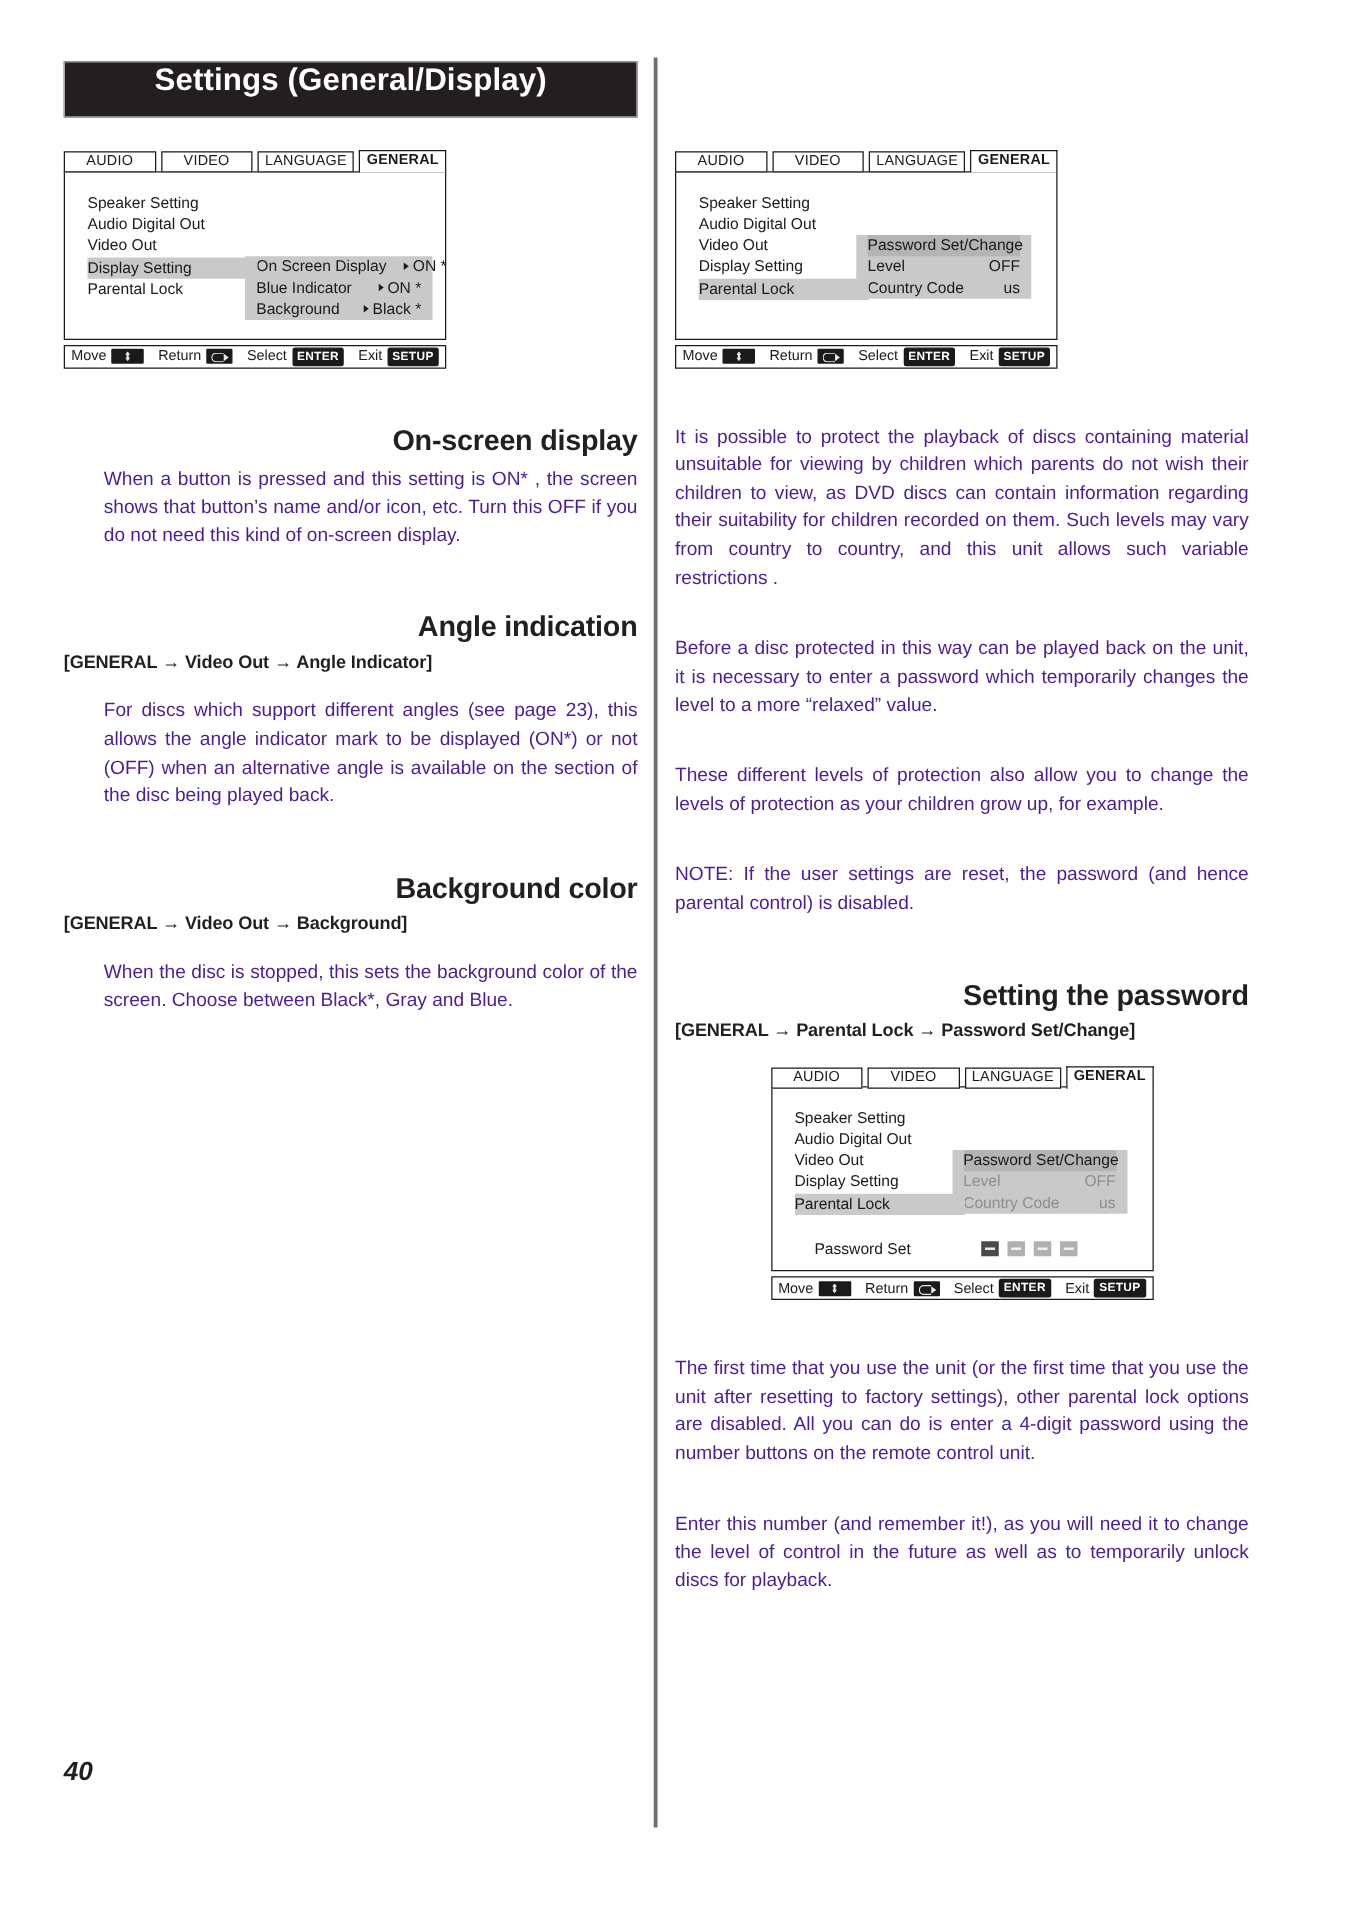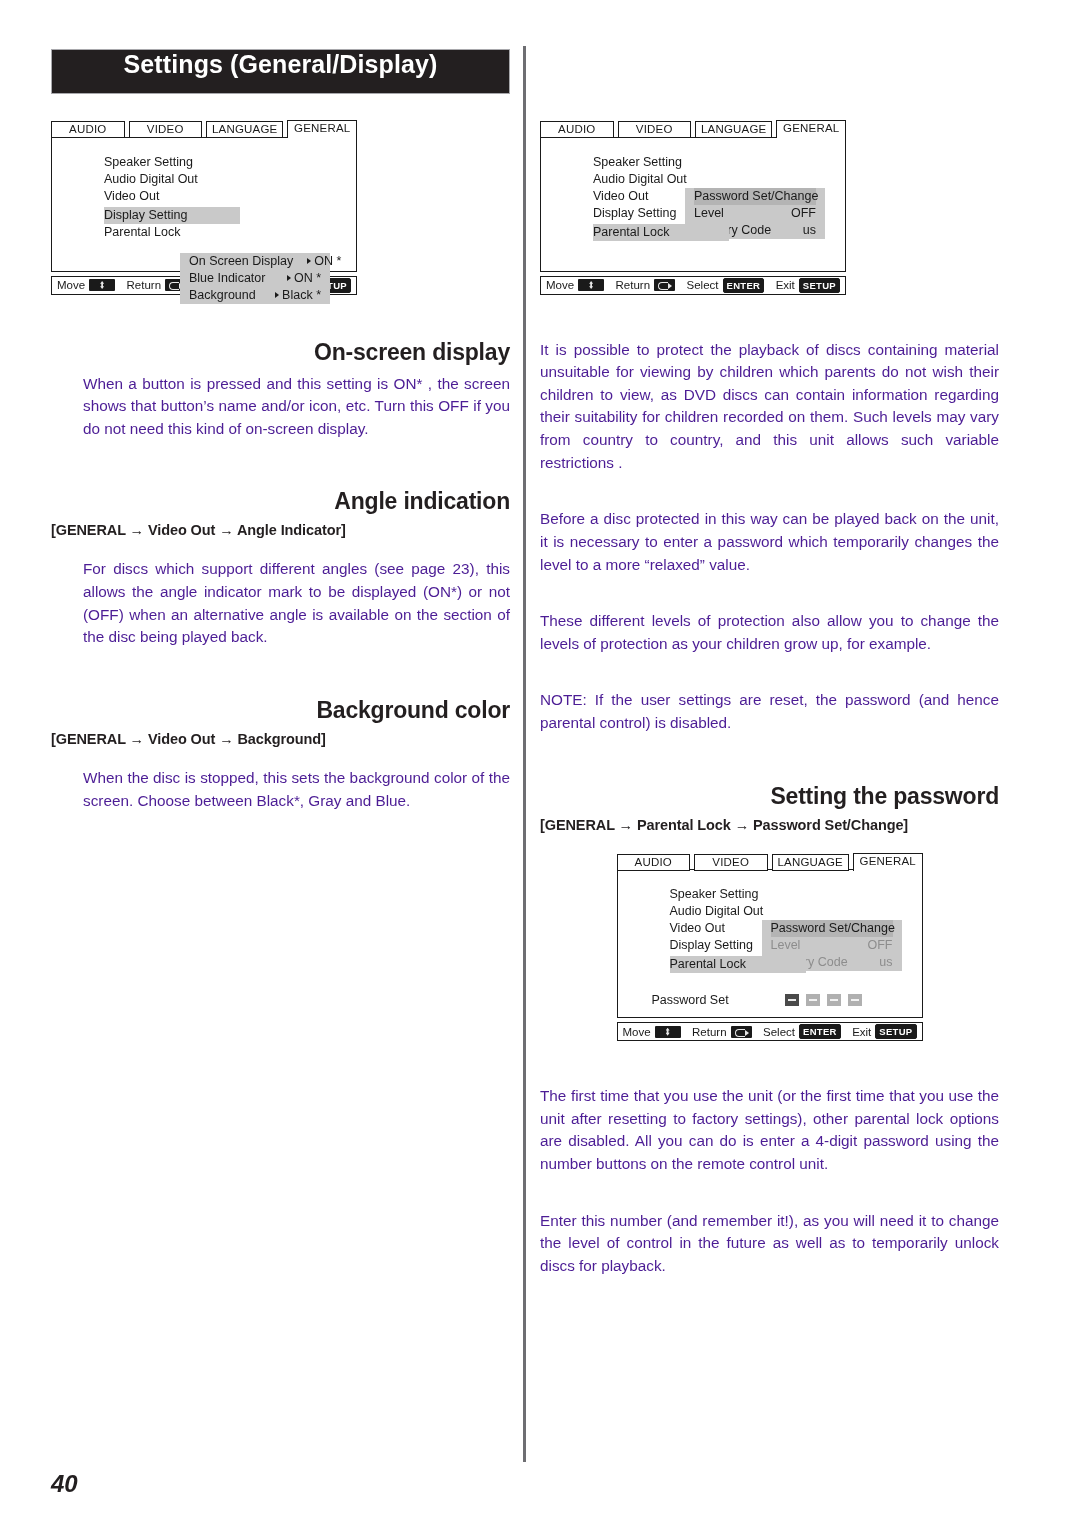--- a/index.html
+++ b/index.html
@@ -117,21 +117,21 @@
     font-size: 11.5px;
     height: 17px;
     line-height: 15px;
     text-align: center;
     box-sizing: border-box;
     letter-spacing: .2px;
   }
   .osd-tab.t-audio    { width: 74px; }
   .osd-tab.t-video    { width: 74px; }
   .osd-tab.t-language { width: 78px; }
-  .osd-tab.t-general  { width: 70px; border-bottom: none; height: 18px; line-height: 15px; }
+  .osd-tab.t-general  { width: 70px; border-bottom: none; height: 18px; line-height: 15px; font-weight: bold; }
 
   .osd-panel {
     border: 1.5px solid #1a1a1a;
     background: #fff;
     box-sizing: border-box;
     position: relative;
     margin-top: -1.5px;
     padding: 16px 0 10px 0;
     min-height: 135px;
   }
@@ -139,21 +139,20 @@
     position: relative;
     padding-left: 18px;
   }
   .osd-row {
     font-size: 12.5px;
     line-height: 17px;
     height: 17px;
     white-space: nowrap;
     position: relative;
     z-index: 2;
-    margin-left: 34px;
   }
   .osd-row.hl {
     background: #c9c9c9;
     display: inline-block;
     padding-right: 8px;
     min-width: 128px;
   }
   .osd-sub {
     position: absolute;
     background: #c9c9c9;
@@ -271,22 +270,22 @@
     line-height: 11px;
     padding: 1px 3px;
     border-radius: 2px;
     letter-spacing: .3px;
   }
 
   
   .page-num {
     position: absolute;
     left: 51px;
-    top: 1470px;
-    font-size: 24px;
+    top: 1406px;
+    font-size: 21px;
     font-weight: bold;
     font-style: italic;
   }
 </style>
 </head>
 <body>
 
 <div class="page">
 
   <div class="col-divider"></div>
@@ -305,21 +304,21 @@
         <div class="osd-tab t-general">GENERAL</div>
       </div>
       <div class="osd-panel">
         <div class="osd-menu">
           <div class="osd-row">Speaker Setting</div>
           <div class="osd-row">Audio Digital Out</div>
           <div class="osd-row">Video Out</div>
           <div class="osd-row hl">Display Setting</div>
           <div class="osd-row">Parental Lock</div>
 
-          <div class="osd-sub" style="left:128px; top:51px; width:150px;margin-top:48px;">
+          <div class="osd-sub" style="left:144px; top:51px; width:150px;">
             <div class="osd-sub-row">
               <span class="osd-sub-label">On Screen Display</span>
               <span class="osd-sub-val">
                   <i class="caret"></i>
                   <span>ON *</span>
                 </span>
             </div>
             <div class="osd-sub-row">
               <span class="osd-sub-label">Blue Indicator</span>
               <span class="osd-sub-val">

